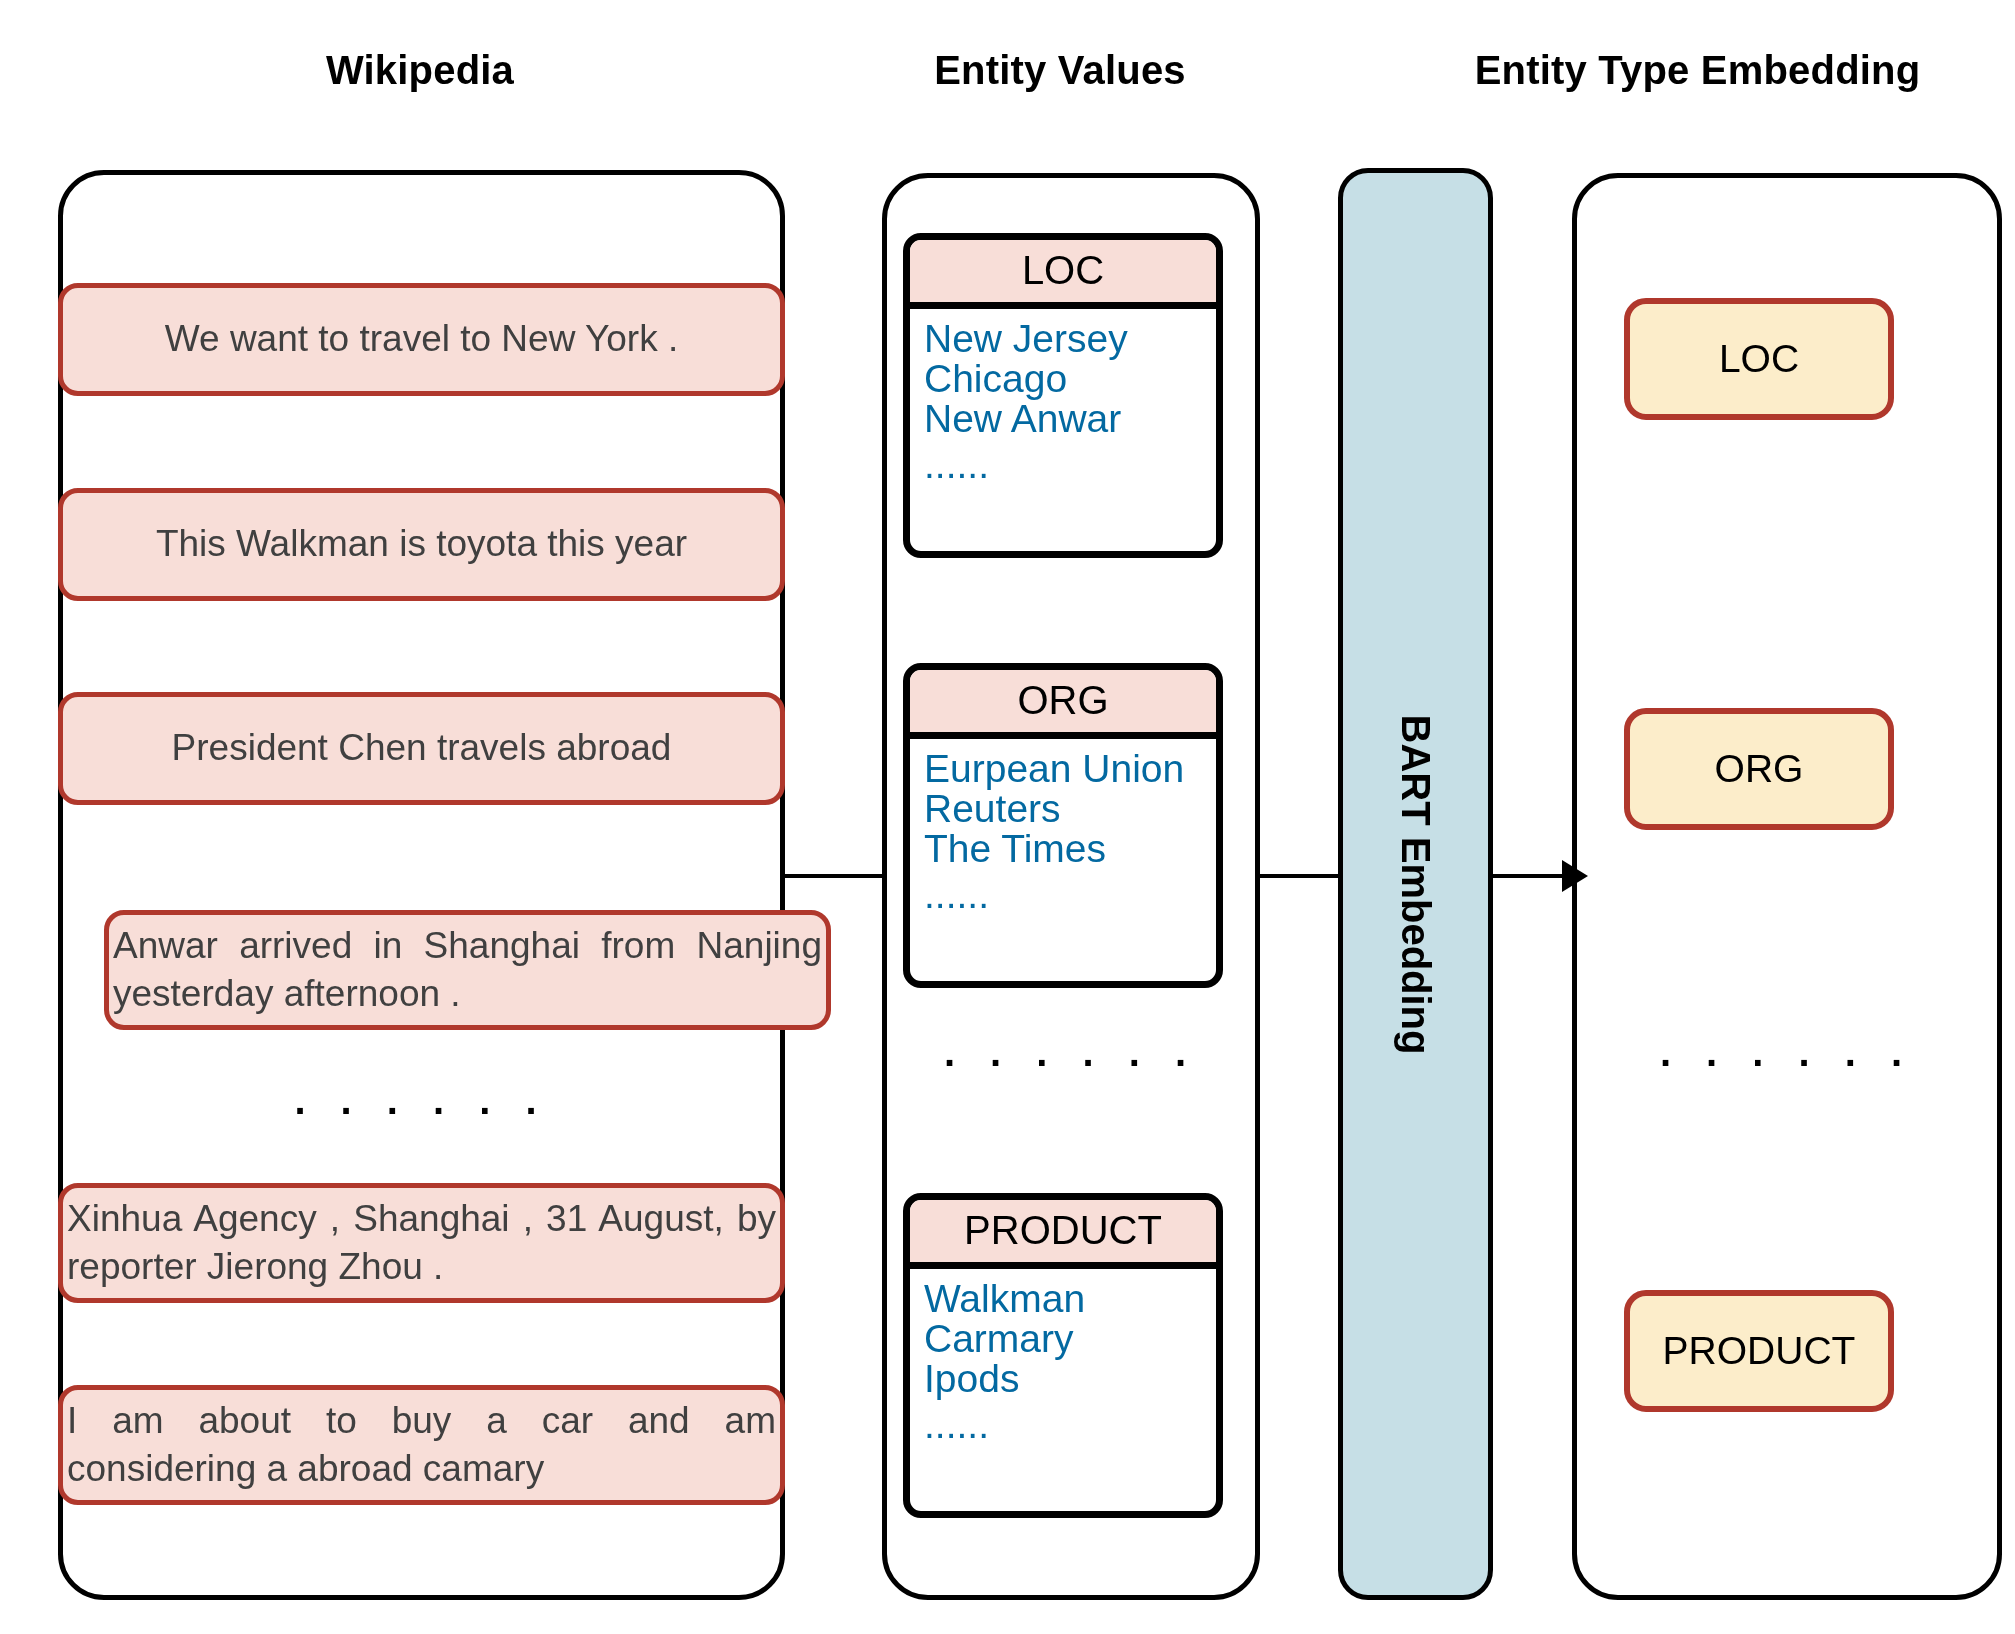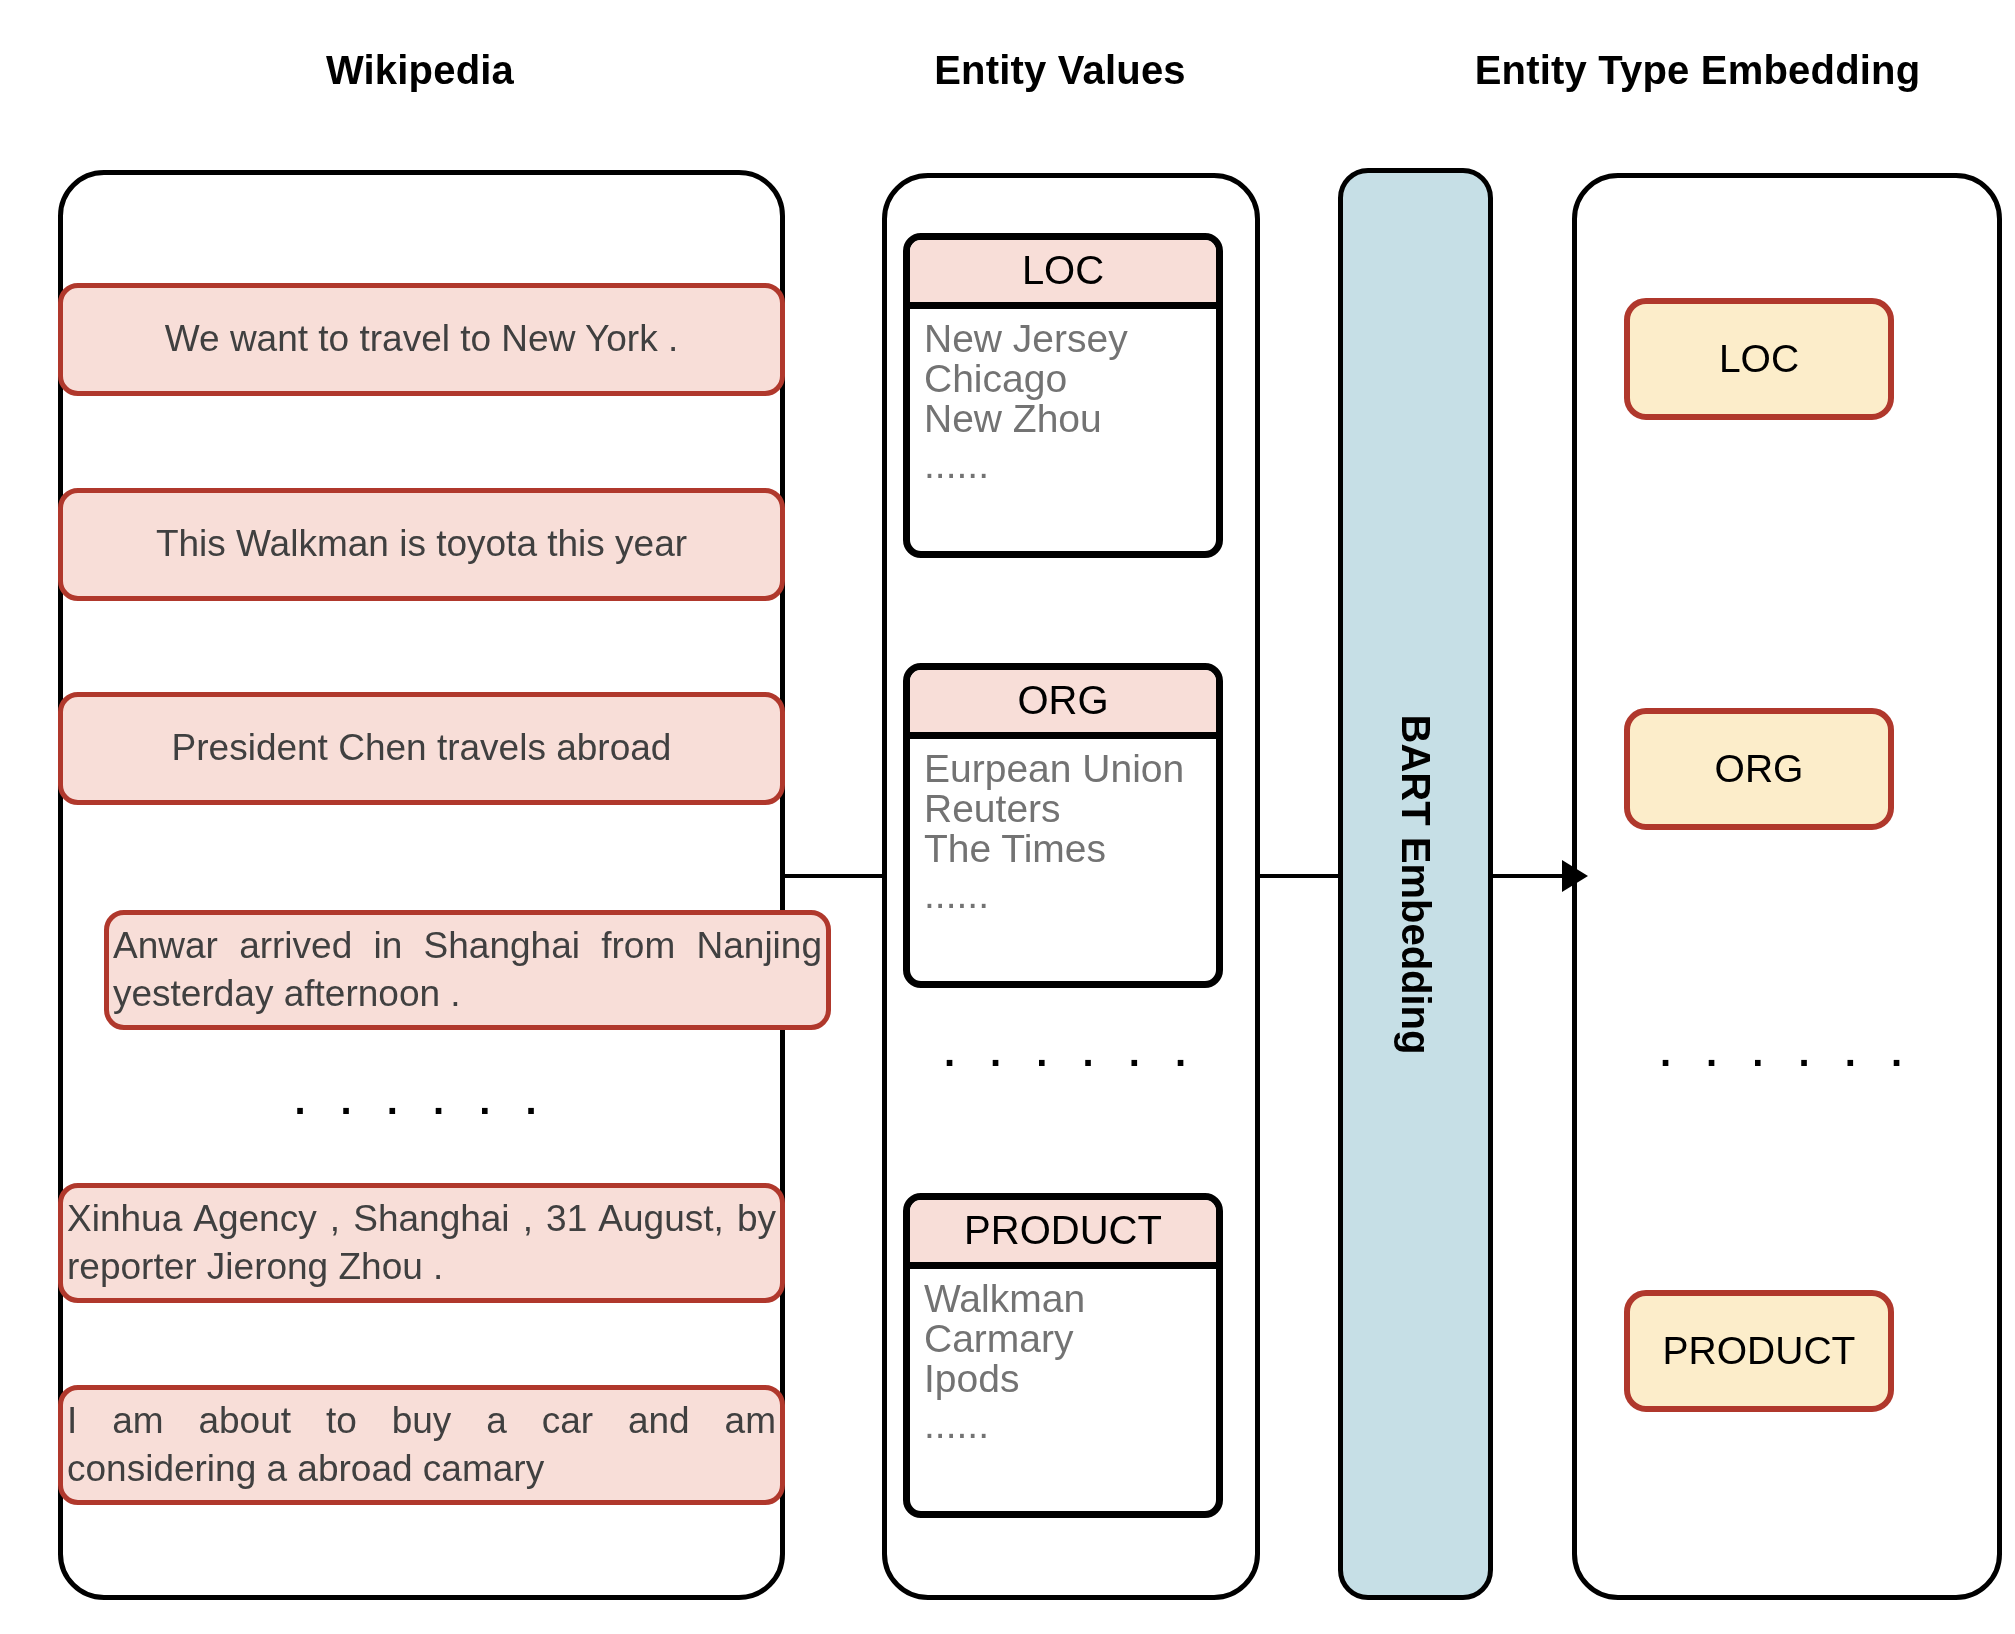--- a/index.html
+++ b/index.html
@@ -104,21 +104,21 @@
     text-align: center;
     font-size: 40px;
     line-height: 60px;
     height: 62px;
     color: #000;
   }
   .entity-card .card-body {
     padding: 10px 0 0 14px;
     font-size: 39px;
     line-height: 1.03;
-    color: #737373;
+    color: #0369a1;
   }
   .entity-card .card-body .val { display: block; white-space: nowrap; }
   .entity-card .card-body .ell {
     display: block;
     font-size: 39px;
     letter-spacing: 0px;
     margin-top: 6px;
   }
 
   #card-loc     { left: 903px; top: 233px;  width: 320px; height: 325px; }
@@ -214,21 +214,21 @@
   <div class="sentence-box justify" id="sent-5">
     <span class="txt">I am about to buy a car and am considering a abroad camary</span>
   </div>
   <div class="dots" id="dots-wikipedia">. . . . . .</div>
 
   <div class="entity-card" id="card-loc">
     <div class="card-head">LOC</div>
     <div class="card-body">
       <span class="val">New Jersey</span>
       <span class="val">Chicago</span>
-      <span class="val">New Zhou</span>
+      <span class="val">New Anwar</span>
       <span class="ell">......</span>
     </div>
   </div>
 
   <div class="entity-card" id="card-org">
     <div class="card-head">ORG</div>
     <div class="card-body">
       <span class="val">Eurpean Union</span>
       <span class="val">Reuters</span>
       <span class="val">The Times</span>

